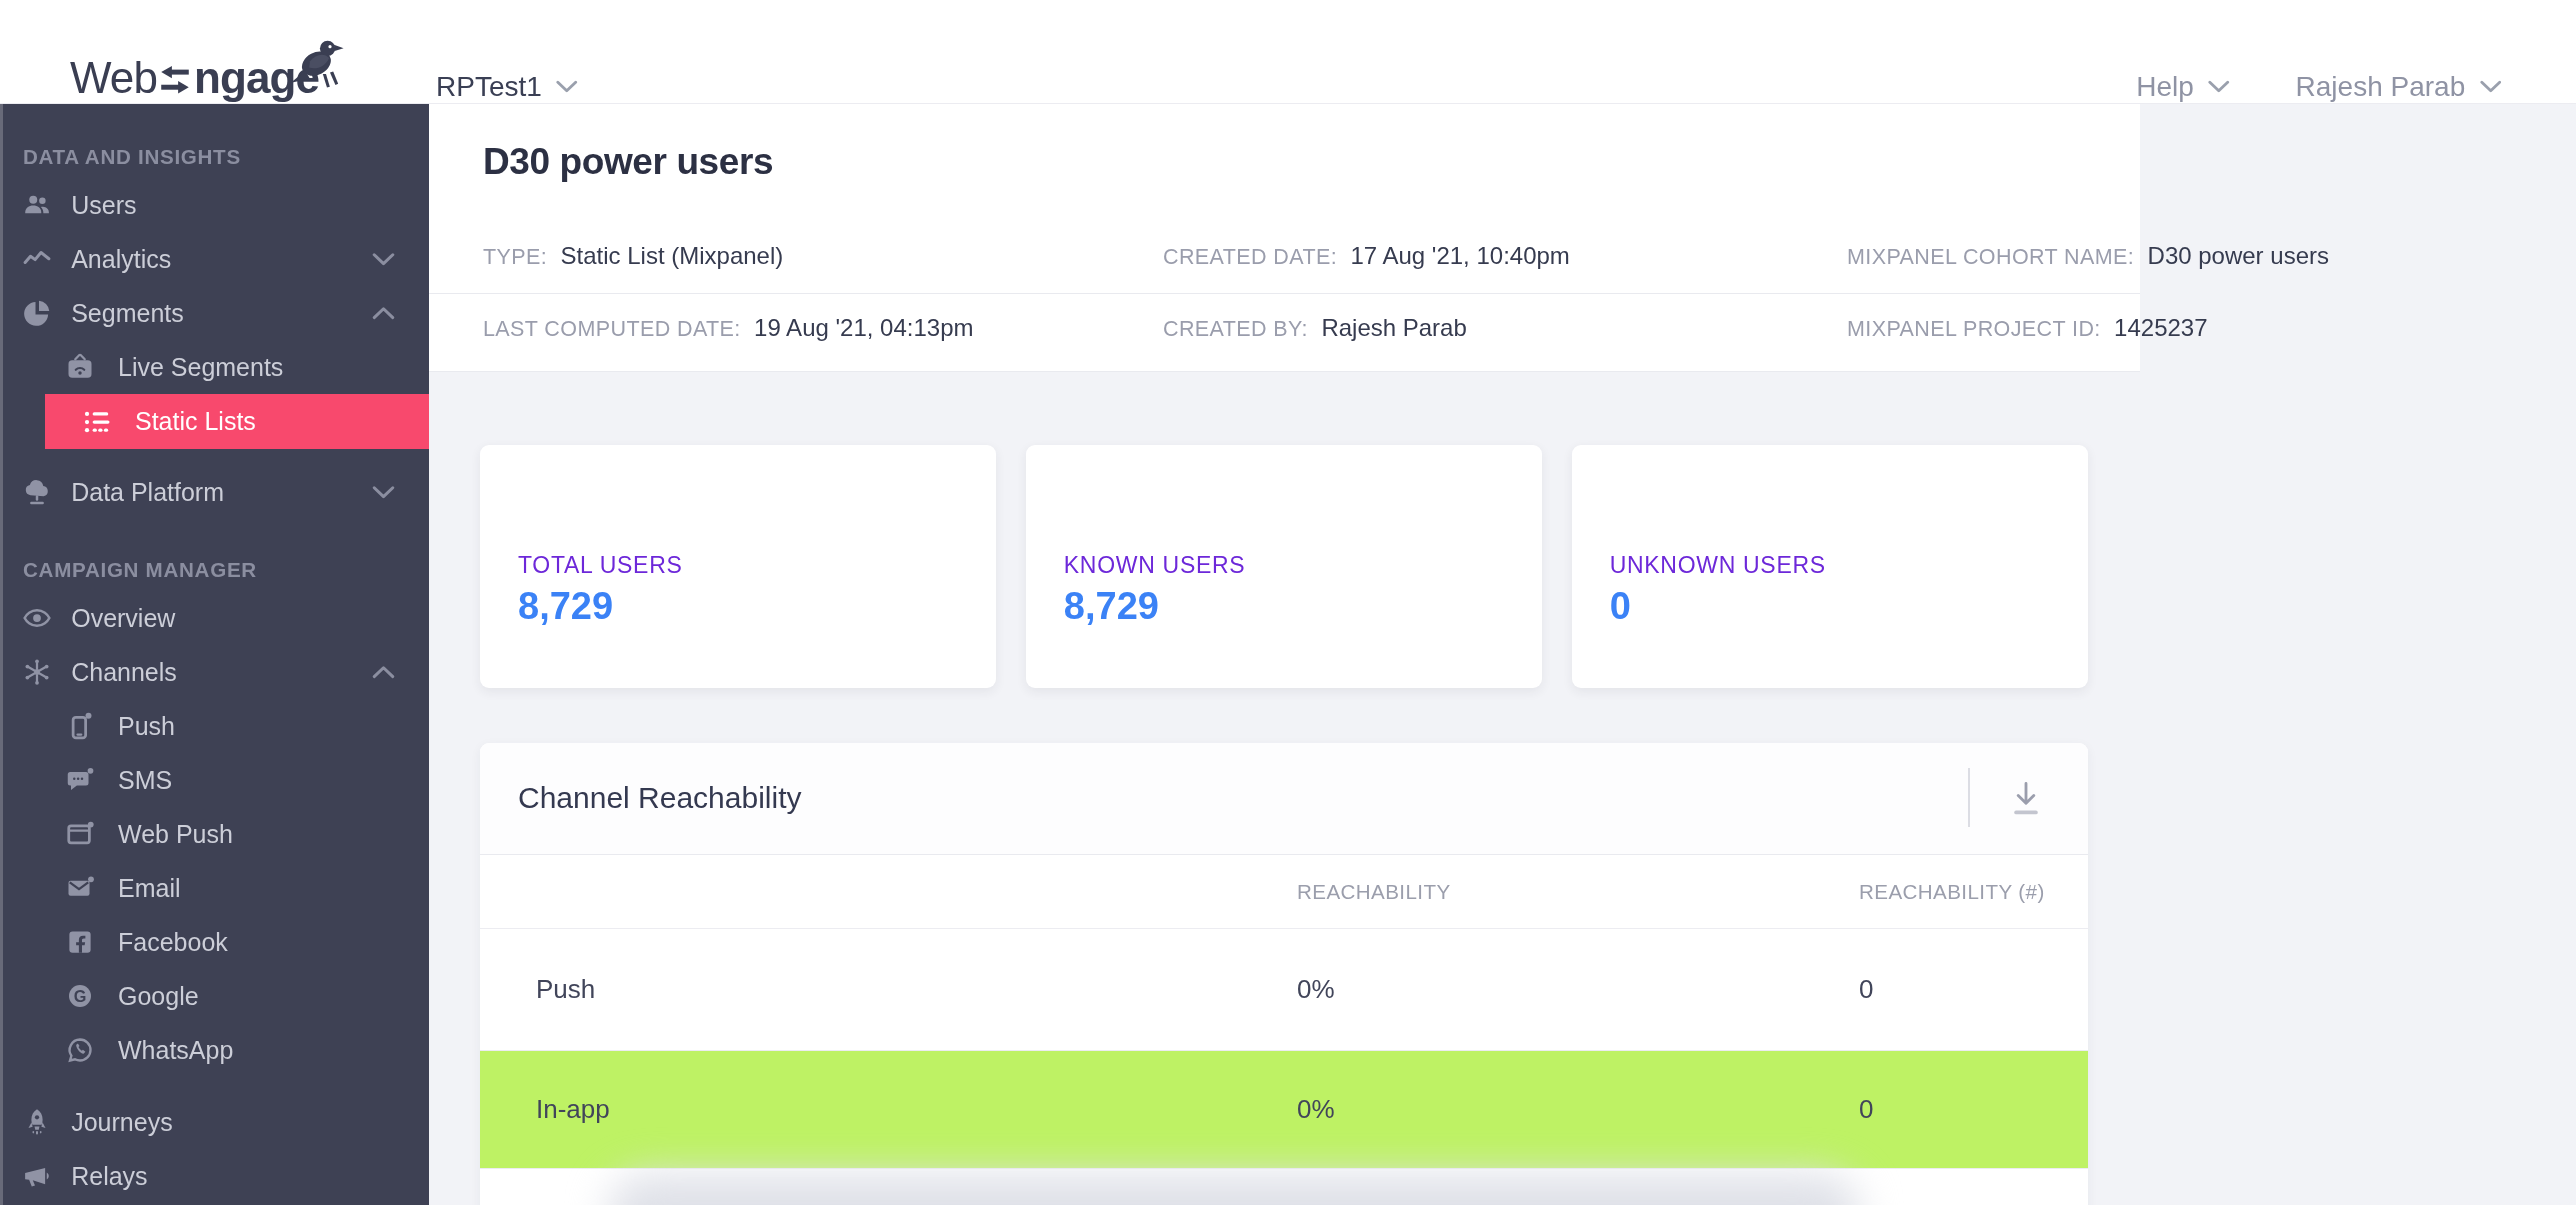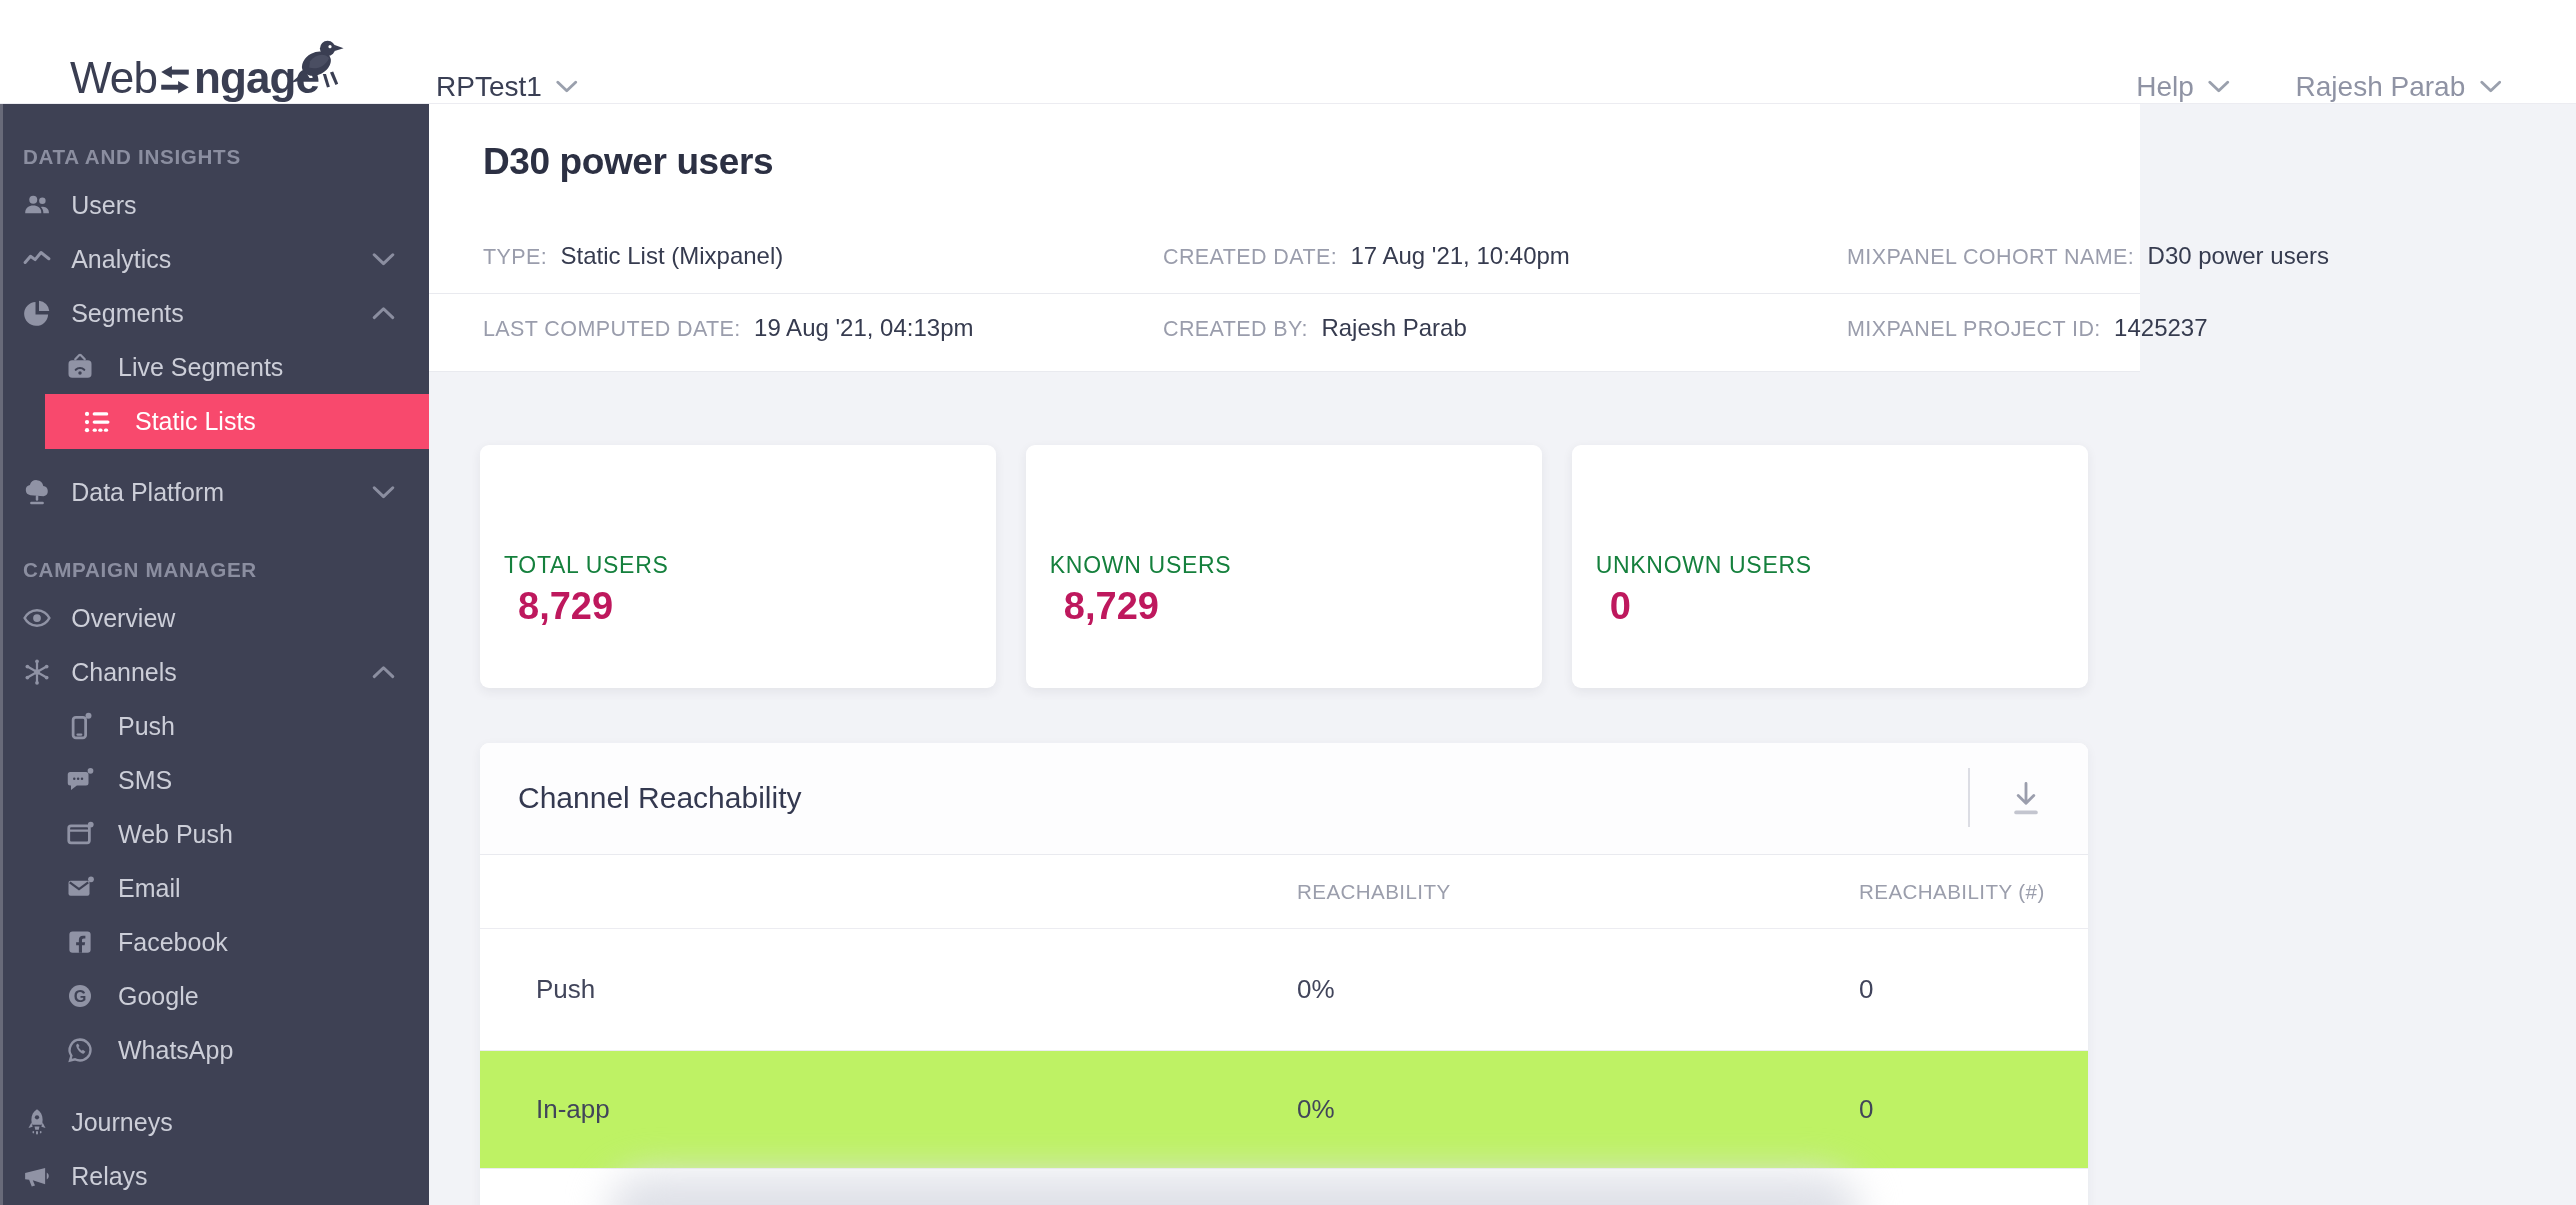--- a/index.html
+++ b/index.html
@@ -59,22 +59,22 @@
   .meta-divider{position:absolute;left:0;right:0;top:190px;height:0.9px;background:#e9eaef;}
   .meta-pair{display:flex;align-items:baseline;gap:13.4px;}
   .meta-label{color:#9a9dac;font-size:21.5px;font-weight:500;letter-spacing:0.4px;white-space:nowrap;}
   .meta-value{color:#363b4f;font-size:24px;white-space:nowrap;}
 
   .content{position:absolute;top:268px;left:0;right:0;bottom:0;padding:74px 52px 0 51px;box-sizing:border-box;}
 
   .cards{display:grid;grid-template-columns:1fr 1fr 1fr;gap:29.5px;height:243px;}
   .card{background:#ffffff;border-radius:9px;position:relative;
     box-shadow:0 3.6px 10.7px rgba(40,44,63,0.07);}
-  .card-label{position:absolute;left:24px;top:107px;font-size:23px;color:#15803d;letter-spacing:0.7px;}
-  .card-value{position:absolute;left:38px;top:140px;font-size:38px;font-weight:700;color:#be185d;}
+  .card-label{position:absolute;left:38px;top:107px;font-size:23px;color:#6d28d9;letter-spacing:0.7px;}
+  .card-value{position:absolute;left:38px;top:140px;font-size:38px;font-weight:700;color:#3b82f6;}
 
   .panel{margin-top:55px;background:#ffffff;border-radius:9px 9px 0 0;
     box-shadow:0 3.6px 10.7px rgba(40,44,63,0.06);height:572px;overflow:hidden;}
   .panel-head{height:112px;position:relative;background:#fdfdfe;border-bottom:1.8px solid #e9eaef;box-sizing:border-box;}
   .panel-title{position:absolute;left:38px;top:38px;font-size:30px;font-weight:500;color:#343950;}
   .dl-sep{position:absolute;right:118px;top:25px;height:59px;width:1.8px;background:#dcdde4;}
   .dl-btn{position:absolute;right:34px;top:27px;width:57px;height:57px;display:flex;
     align-items:center;justify-content:center;color:#9b9ead;cursor:pointer;border-radius:7.2px;}
   .t-head{height:74px;display:grid;grid-template-columns:817px 562px 1fr;align-items:center;
     border-bottom:1.8px solid #ececf1;font-size:20.6px;color:#9b9eac;letter-spacing:0.4px;box-sizing:border-box;}

